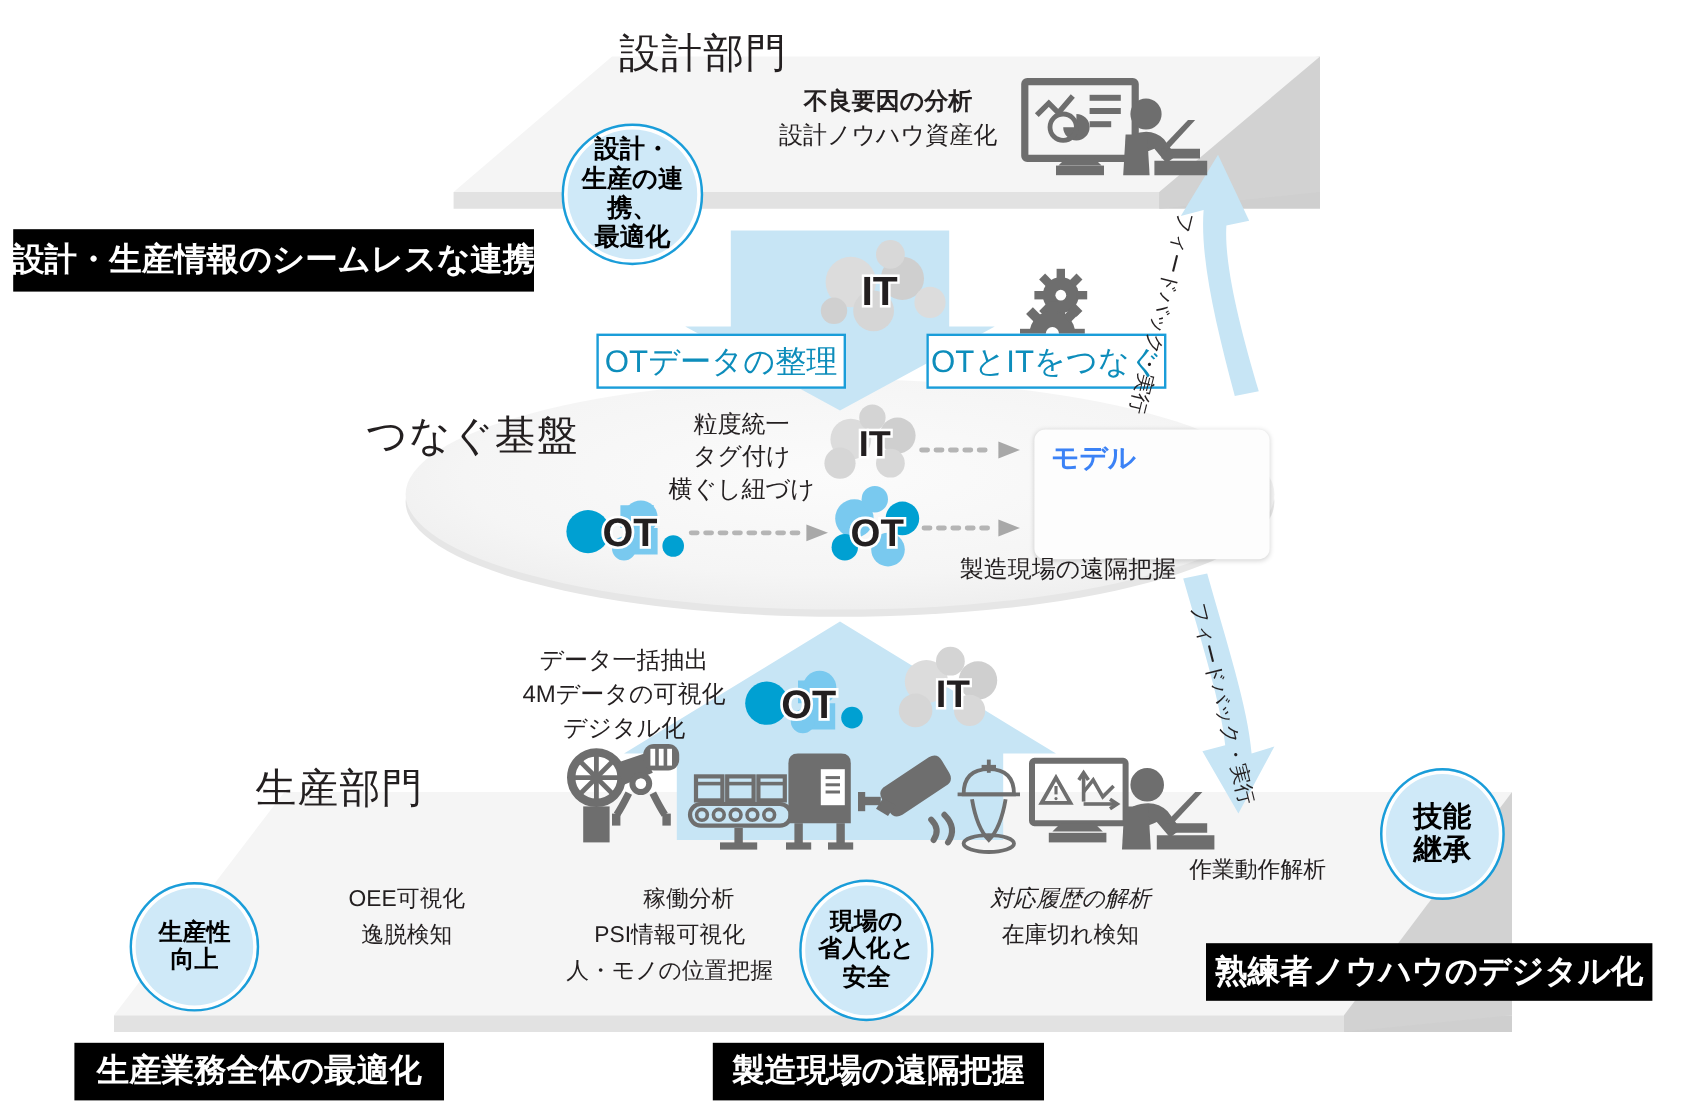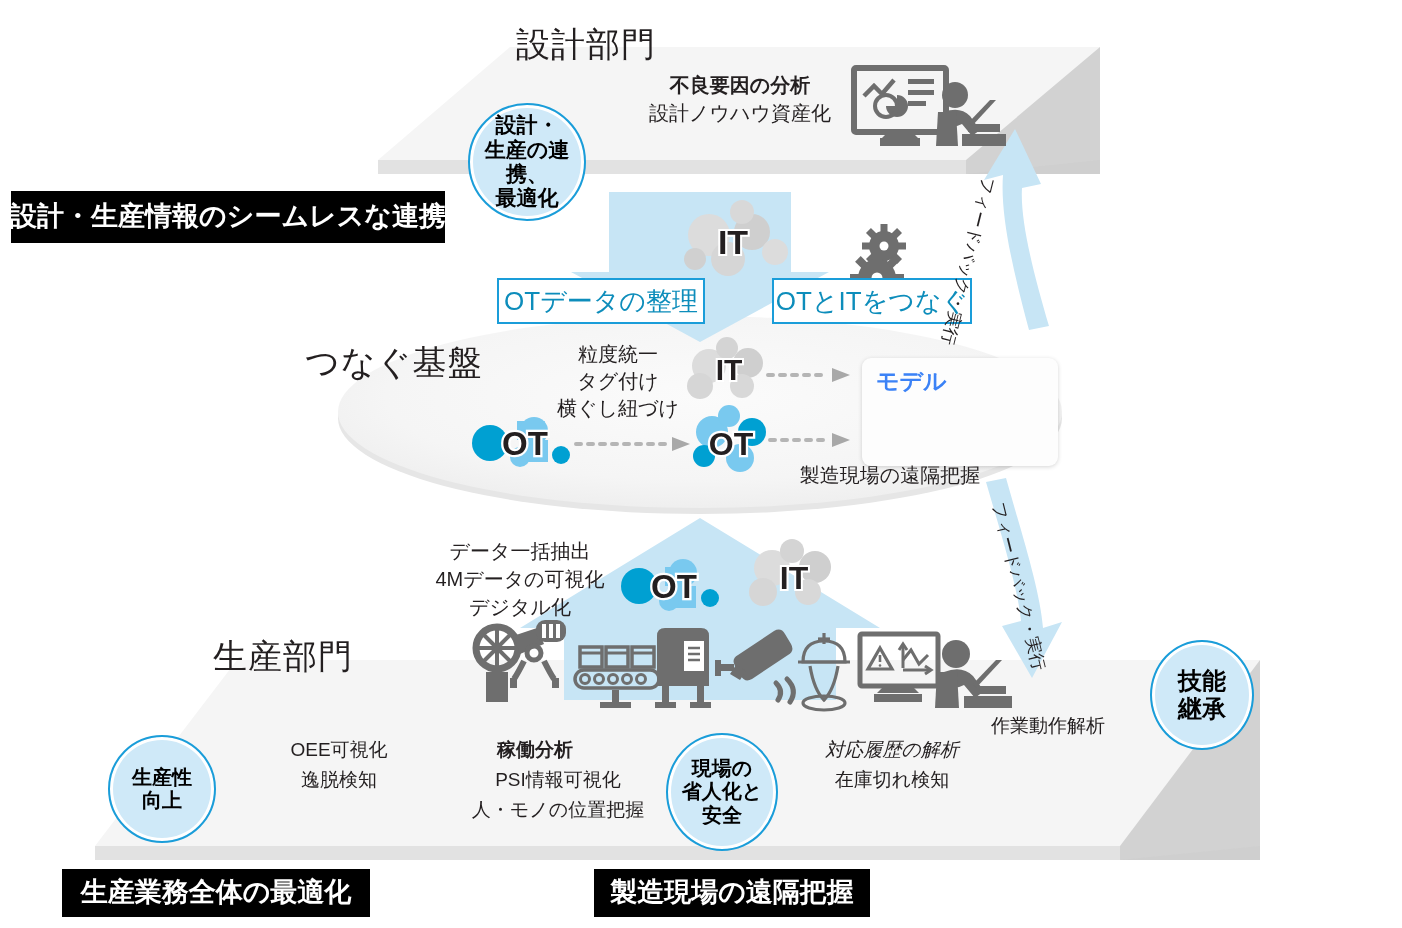--- a/index.html
+++ b/index.html
@@ -350,21 +350,21 @@
 
   <div class="abs note" style="left:420px;top:538px;width:200px;">データ一括抽出</div>
   <div class="abs note" style="left:400px;top:566px;width:240px;">4Mデータの可視化</div>
   <div class="abs note" style="left:430px;top:594px;width:180px;">デジタル化</div>
 
   <div class="abs dept-title" style="left:213px;top:634px;">生産部門</div>
 
   <div class="abs note-sm" style="left:247px;top:737px;width:184px;">OEE可視化</div>
   <div class="abs note-sm" style="left:247px;top:767px;width:184px;">逸脱検知</div>
 
-  <div class="abs note-sm" style="left:445px;top:737px;width:180px;font-weight:bold;">稼働分析</div>
+  <div class="abs note-sm" style="left:484px;top:737px;width:180px;">稼働分析</div>
   <div class="abs note-sm" style="left:458px;top:767px;width:200px;text-align:center;">PSI情報可視化</div>
   <div class="abs note-sm" style="left:448px;top:797px;width:220px;">人・モノの位置把握</div>
 
   <div class="abs note-sm" style="left:805px;top:737px;width:174px;font-style:italic;">対応履歴の解析</div>
   <div class="abs note-sm" style="left:805px;top:767px;width:174px;">在庫切れ検知</div>
 
   <div class="abs note-sm" style="left:978px;top:713px;width:140px;">作業動作解析</div>
 
   <div class="abs badge" style="left:108px;top:735px;width:108px;height:108px;font-size:20px;">
     <div>
@@ -381,18 +381,19 @@
     </div>
   </div>
 
   <div class="abs badge" style="left:1150px;top:640px;width:104px;height:110px;font-size:24px;">
     <div>
       <span>技能</span>
       <span>継承</span>
     </div>
   </div>
 
+  <div class="abs banner" style="left:1005px;top:786px;width:372px;height:48px;">熟練者ノウハウのデジタル化</div>
 
   <div class="abs banner" style="left:18px;top:869px;width:308px;height:48px;margin-left:44px;">生産業務全体の最適化</div>
 
   <div class="abs banner" style="left:594px;top:869px;width:276px;height:48px;">製造現場の遠隔把握</div>
 
 </div>
 
 </body></html>

